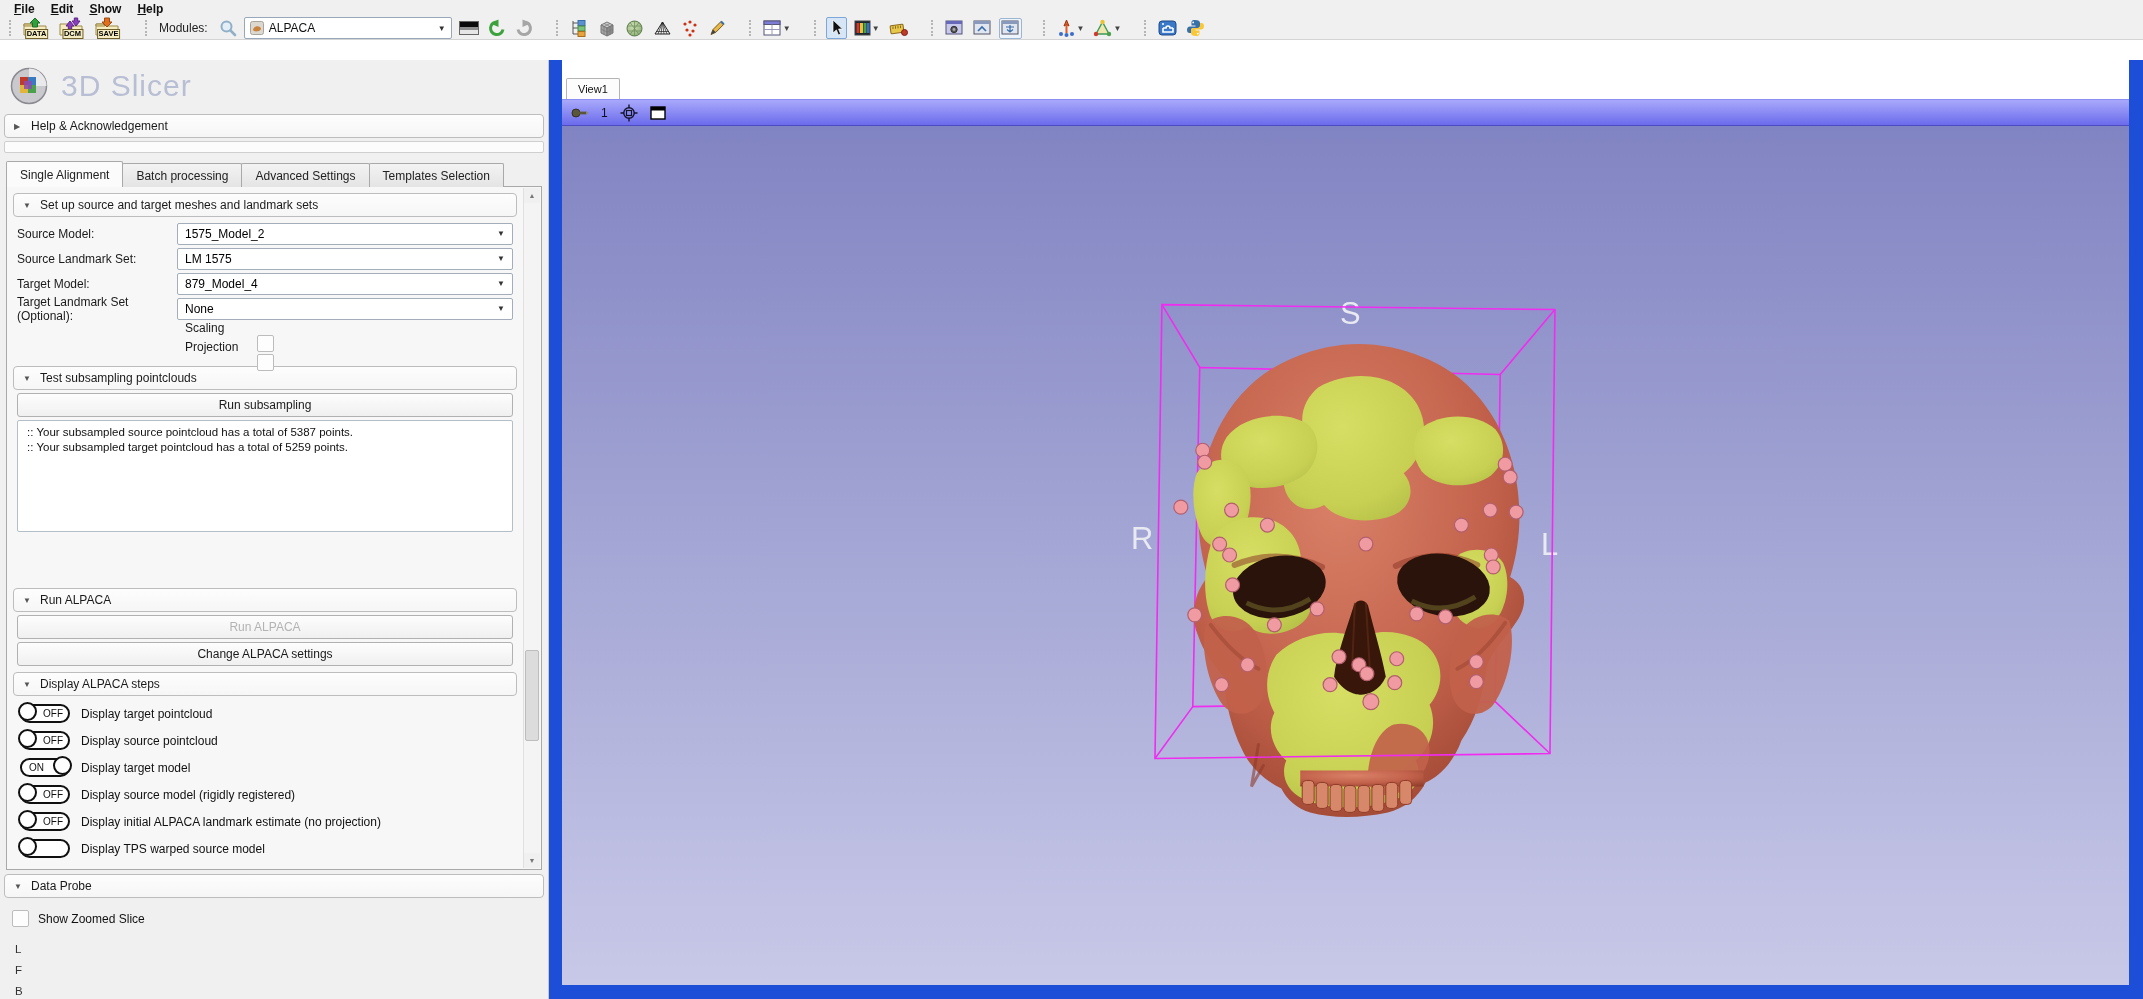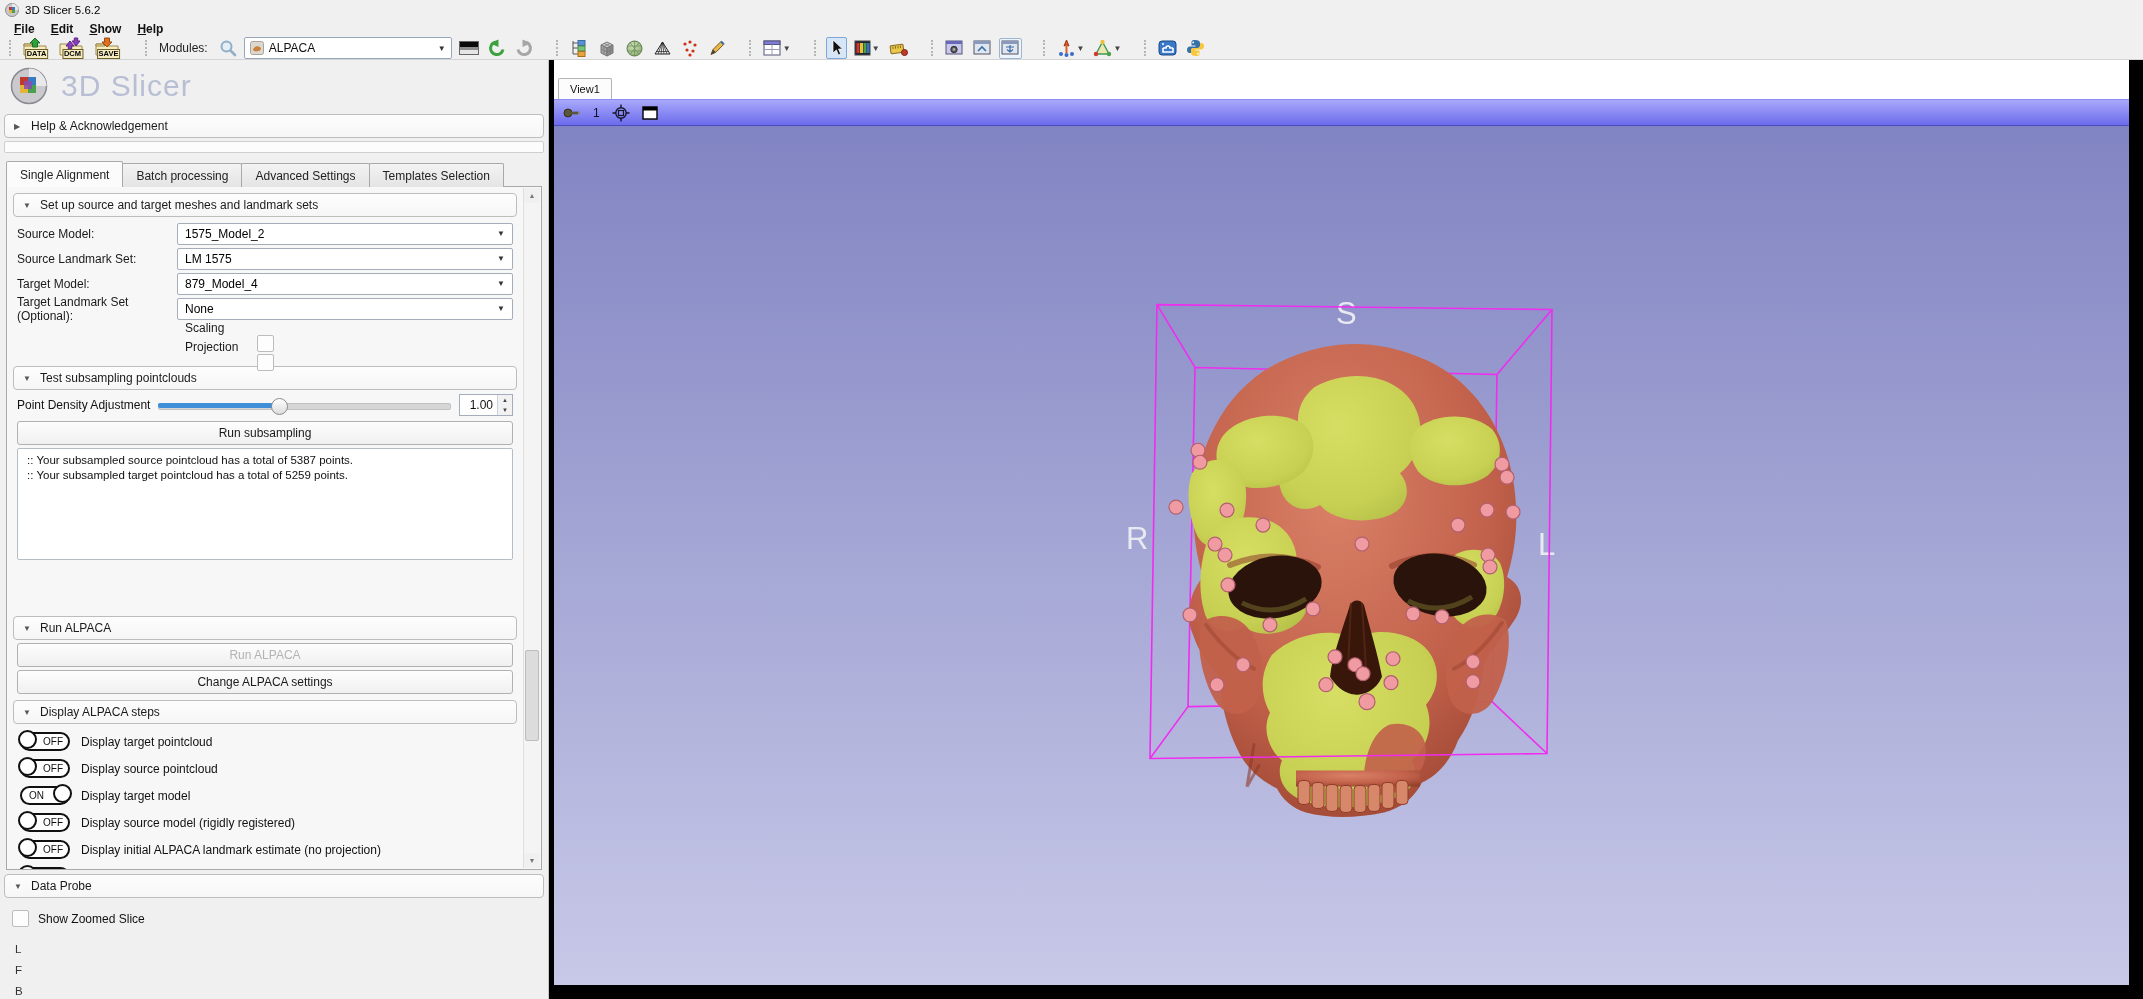--- a/index.html
+++ b/index.html
@@ -23,21 +23,21 @@
   .tb-load .tag{position:absolute;left:50%;bottom:0;transform:translateX(-50%);
      font-size:7.5px;font-weight:bold;line-height:8px;background:#f5ecc2;border:1px solid #6e5f2b;padding:0 1px;color:#000;}
   .tb-label{margin:0 4px 0 2px;color:#222;}
   .tb-combo{width:196px;height:20px;background:#fff;border:1px solid #98a8ba;border-radius:2px;
      display:flex;align-items:center;gap:5px;padding:0 5px;}
   .tb-combo .arrow{margin-left:auto;font-size:8px;color:#333;}
   .dd-arrow{font-size:8px;color:#444;margin-left:1px;}
   .wl-icon{width:18px;height:12px;border:1px solid #666;background:linear-gradient(180deg,#0a0a0a 0 45%,#8e8e8e 45% 70%,#e6e6e6 70%);}
 
   
-  .main{position:absolute;top:60px;left:0;right:0;bottom:0;display:flex;background:#000000;}
+  .main{position:absolute;top:60px;left:0;right:0;bottom:0;display:flex;background:#1d4ed8;gap:8px;}
   .module-panel{width:548px;flex:none;background:#f0f0f0;border-right:1px solid #c6c6c6;display:flex;flex-direction:column;overflow:hidden;}
   .view-column{flex:1;display:flex;flex-direction:column;margin:0 14px 14px 5px;background:#fff;}
 
   
   .logo-row{height:52px;display:flex;align-items:center;gap:13px;padding-left:10px;flex:none;}
   .logo-text{font-size:30px;letter-spacing:1px;color:var(--c-logo_text,#b8bfd4);}
   .collapsible{margin:2px 4px;height:22px;flex:none;border:1px solid #bdbdbd;border-radius:4px;
      background:linear-gradient(#fdfdfd,#f6f6f6);display:flex;align-items:center;gap:9px;padding:0 9px;color:#1a1a1a;}
   .col-arrow{font-size:8px;color:#555;width:8px;}
   .empty-strip{margin:1px 4px;height:10px;flex:none;border:1px solid #cfcfcf;border-radius:2px;background:#fcfcfc;}
@@ -108,31 +108,20 @@
   .scene{position:absolute;inset:0;width:100%;height:100%;}
   svg text.orient{font-family:"Liberation Sans",sans-serif;font-size:31px;fill:var(--c-orientation_label,#e9e9f2);}
   .box-line{stroke:var(--c-box,#f02cf0);fill:none;stroke-width:1.6px;}
   .lm{fill:var(--c-landmark,#f09aa2);stroke:var(--c-landmark_edge,#b25f6d);stroke-width:1.2px;}
 </style>
 </head>
 <body>
 
 <div class="app">
 
-  <div class="titlebar">
-    <svg width="14" height="14" viewBox="0 0 14 14">
-      <circle cx="7" cy="7" r="6.5" fill="#c9c9ce" stroke="#8a8a90"></circle>
-      <path d="M7 7 L13.5 7 A6.5 6.5 0 0 0 7 .5 Z" fill="#e7e7ea"></path>
-      <rect x="4" y="4" width="3" height="3" fill="#c03a2b"></rect>
-        <rect x="7" y="4" width="3" height="3" fill="#3a7ac0"></rect>
-      <rect x="4" y="7" width="3" height="3" fill="#e2b53a"></rect>
-        <rect x="7" y="7" width="3" height="3" fill="#4ba04b"></rect>
-    </svg>
-    <span class="title">3D Slicer 5.6.2</span>
-  </div>
 
   <div class="menubar">
     <span class="menu-item">File</span>
     <span class="menu-item">Edit</span>
     <span class="menu-item">Show</span>
     <span class="menu-item">Help</span>
   </div>
 
   <div class="toolbar">
     <span class="tb-handle"></span>
@@ -428,36 +417,20 @@
         <div class="check-row">
           <span class="field-label">Projection</span>
           <span class="checkbox"></span>
         </div>
 
         <div class="collapsible" style="margin:7px 2px 2px 2px;">
           <span class="col-arrow">▼</span>
           <span>Test subsampling pointclouds</span>
         </div>
 
-        <div class="slider-row">
-          <span>Point Density Adjustment</span>
-          <div class="slider">
-            <div class="groove"></div>
-            <div class="fill" style="width: 42%;">
-              <div class="handle"></div>
-            </div>
-          </div>
-          <div class="spinbox">
-            <span class="val">1.00</span>
-            <div class="spin-arrows">
-              <div>▲</div>
-              <div>▼</div>
-            </div>
-          </div>
-        </div>
 
         <div class="wide-btn">Run subsampling</div>
 
         <div class="output-box">
           <div>:: Your subsampled source pointcloud has a total of 5387 points.</div>
           <div>:: Your subsampled target pointcloud has a total of 5259 points.</div>
         </div>
 
         <div class="gap"></div>
 

